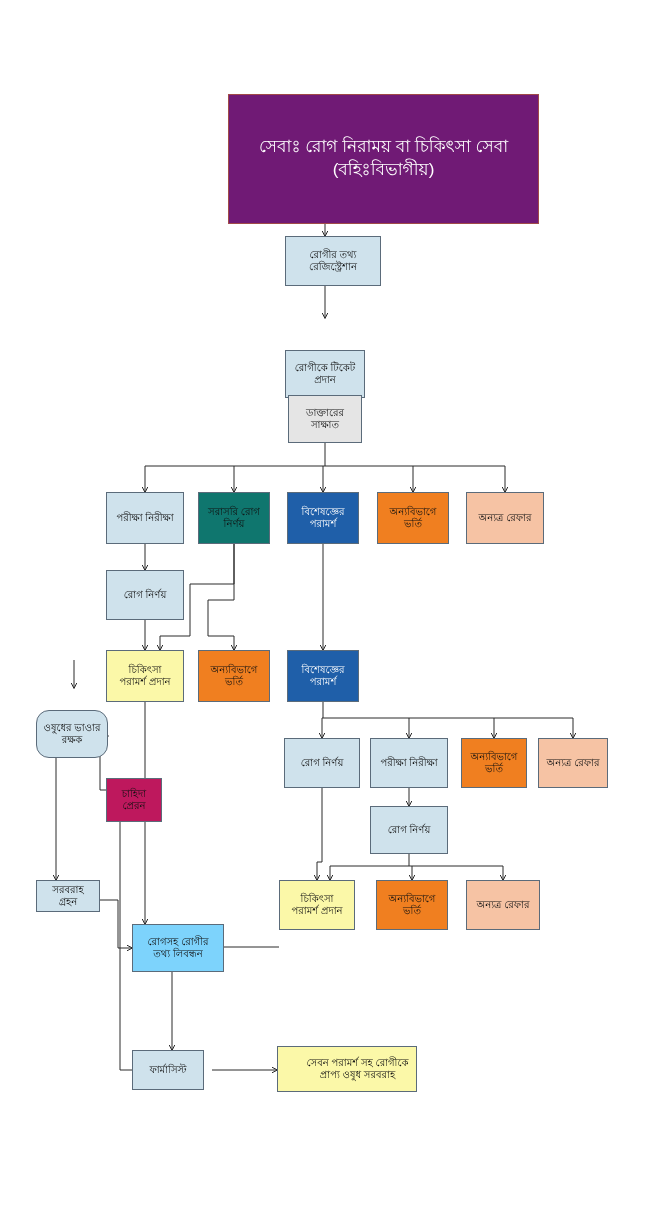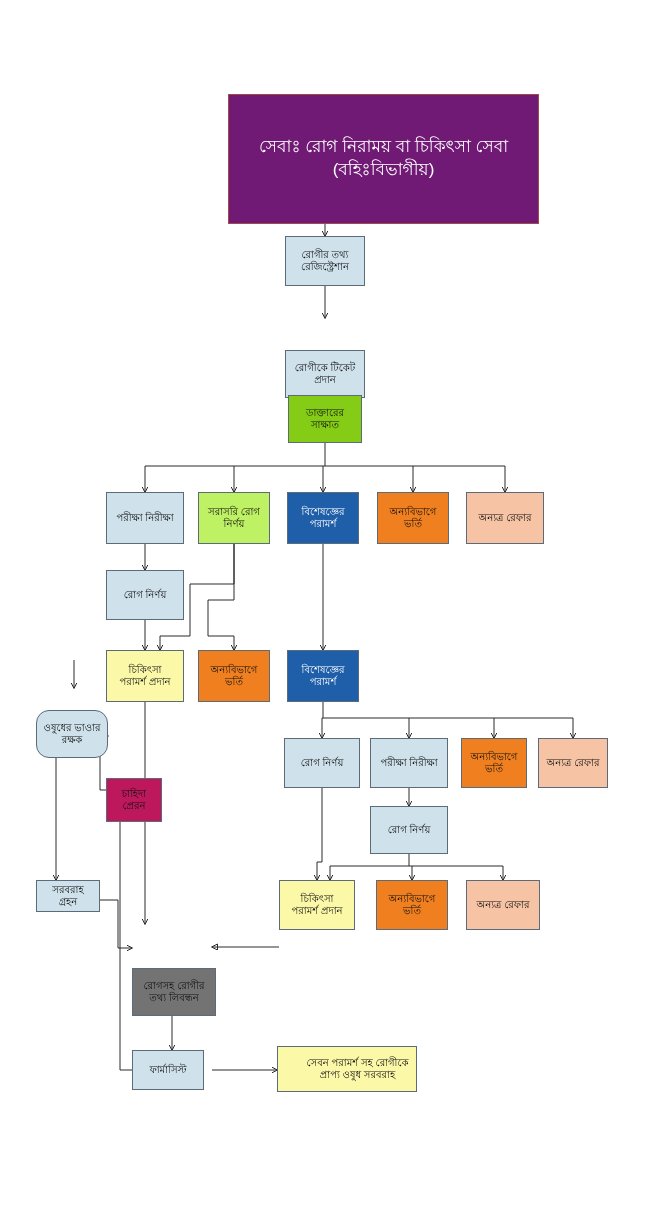--- a/index.html
+++ b/index.html
@@ -121,32 +121,32 @@
     <path d="M172,972 L172,1050" marker-end="url(#arrow)"></path>
 
     <path d="M120,822 L120,1070 L140,1070" marker-end="url(#arrow)"></path>
 
     <path d="M212,1070 L277,1070" marker-end="url(#arrow)"></path>
   </svg>
 
   <div class="node title" style="left:192px;top:94px;width:311px;height:130px;background:#701a75;margin-left:36px;">সেবাঃ রোগ নিরাময় বা  চিকিৎসা সেবা
 (বহিঃবিভাগীয়)</div>
 
-  <div class="node" style="left:285px;top:236px;width:80px;height:50px;background:#cfe2ec;">রোগীর তথ্য
+  <div class="node" style="left:285px;top:236px;width:96px;height:50px;background:#cfe2ec;">রোগীর তথ্য
 রেজিস্ট্রেশান</div>
 
   <div class="node" style="left:285px;top:318px;width:80px;height:48px;background:#cfe2ec;margin-top:32px;">রোগীকে টিকেট
 প্রদান</div>
 
-  <div class="node" style="left:288px;top:395px;width:74px;height:48px;background:#84cc16;">ডাক্তারের
+  <div class="node" style="left:288px;top:395px;width:74px;height:48px;background:#e5e5e5;">ডাক্তারের
 সাক্ষাত</div>
 
   <div class="node" style="left:106px;top:492px;width:78px;height:52px;background:#cfe2ec;">পরীক্ষা নিরীক্ষা</div>
 
-  <div class="node" style="left:198px;top:492px;width:72px;height:52px;background:#bef264;">সরাসরি রোগ
+  <div class="node" style="left:198px;top:492px;width:72px;height:52px;background:#0f766e;">সরাসরি রোগ
 নির্ণয়</div>
 
   <div class="node dark" style="left:287px;top:492px;width:72px;height:52px;background:#1f5fa9;">বিশেষজ্ঞের
 পরামর্শ</div>
 
   <div class="node" style="left:377px;top:492px;width:72px;height:52px;background:#f07f20;">অন্যবিভাগে
 ভর্তি</div>
 
   <div class="node" style="left:466px;top:492px;width:78px;height:52px;background:#f6c3a4;">অন্যত্র রেফার</div>
 
@@ -182,21 +182,21 @@
   <div class="node" style="left:370px;top:806px;width:78px;height:48px;background:#cfe2ec;">রোগ নির্ণয়</div>
 
   <div class="node" style="left:279px;top:880px;width:76px;height:50px;background:#fbf8a8;">চিকিৎসা
 পরামর্শ প্রদান</div>
 
   <div class="node" style="left:376px;top:880px;width:72px;height:50px;background:#f07f20;">অন্যবিভাগে
 ভর্তি</div>
 
   <div class="node" style="left:466px;top:880px;width:74px;height:50px;background:#f6c3a4;">অন্যত্র রেফার</div>
 
-  <div class="node" style="left:132px;top:924px;width:84px;height:48px;background:#737373;margin-top:44px;">রোগসহ রোগীর
+  <div class="node" style="left:132px;top:924px;width:92px;height:48px;background:#7dd3fc;">রোগসহ রোগীর
 তথ্য লিবন্ধন</div>
 
   <div class="node" style="left:132px;top:1050px;width:72px;height:40px;background:#cfe2ec;">ফার্মাসিস্ট</div>
 
   <div class="node" style="left:277px;top:1046px;width:140px;height:46px;background:#fbf8a8;padding-left:24px;">সেবন পরামর্শ সহ রোগীকে
 প্রাপ্য ওষুধ সরবরাহ</div>
 
 </div>
 
 </body></html>

